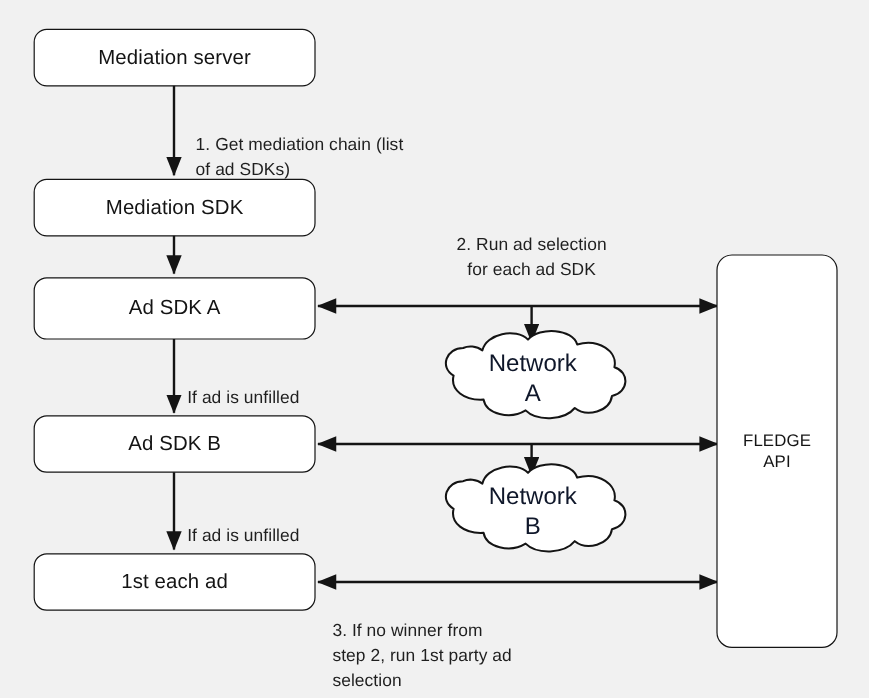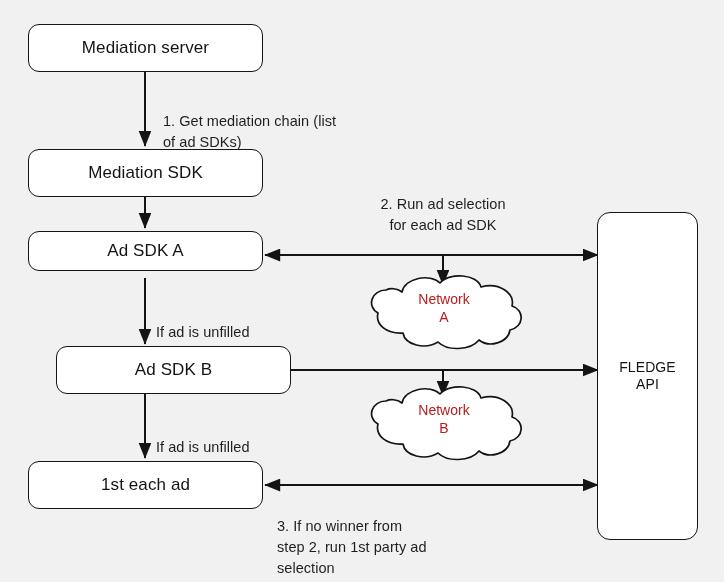--- a/index.html
+++ b/index.html
@@ -50,22 +50,22 @@
     color: #1f1f1f;
     font-size: 14.5px;
     line-height: 1.45;
     white-space: pre-line;
     letter-spacing: 0.05px;
     margin-top: 20px;
   }
   .edge-label.centered { text-align: center; }
   .cloud-label {
     position: absolute;
-    color: #b91c1c;
-    font-size: 14px;
+    color: #0f172a;
+    font-size: 20px;
     line-height: 1.25;
     text-align: center;
     white-space: pre-line;
   }
   .fledge-text {
     white-space: pre-line;
     font-size: 14px;
     line-height: 1.25;
   }
 </style>
@@ -122,25 +122,25 @@
   </svg>
 
   <div class="node-box" style="left:28px; top:24px; width:235px; height:48px;">
     <span>Mediation server</span>
   </div>
 
   <div class="node-box" style="left:28px; top:149px; width:235px; height:48px;justify-content:center;">
     <span>Mediation SDK</span>
   </div>
 
-  <div class="node-box" style="left:28px; top:231px; width:235px; height:40px;">
+  <div class="node-box" style="left:28px; top:231px; width:235px; height:52px;">
     <span>Ad SDK A</span>
   </div>
 
-  <div class="node-box" style="left:28px; top:346px; width:235px; height:48px;margin-left:28px;">
+  <div class="node-box" style="left:28px; top:346px; width:235px; height:48px;">
     <span>Ad SDK B</span>
   </div>
 
   <div class="node-box" style="left:28px; top:461px; width:235px; height:48px;">
     <span>1st each ad</span>
   </div>
 
   <div class="node-box tall" style="left:597px; top:212px; width:101px; height:328px; border-radius:13px;">
     <span class="fledge-text">FLEDGE
 API</span>

